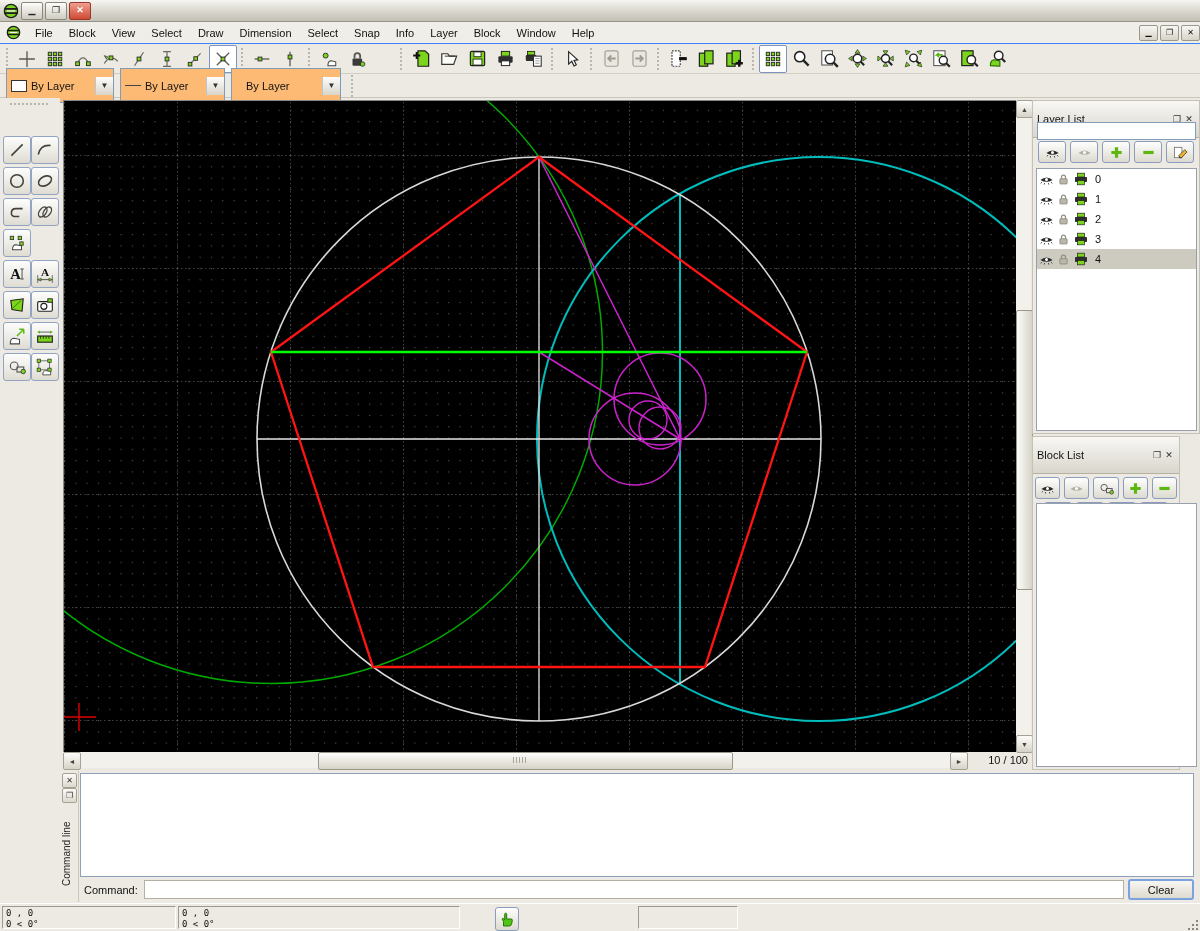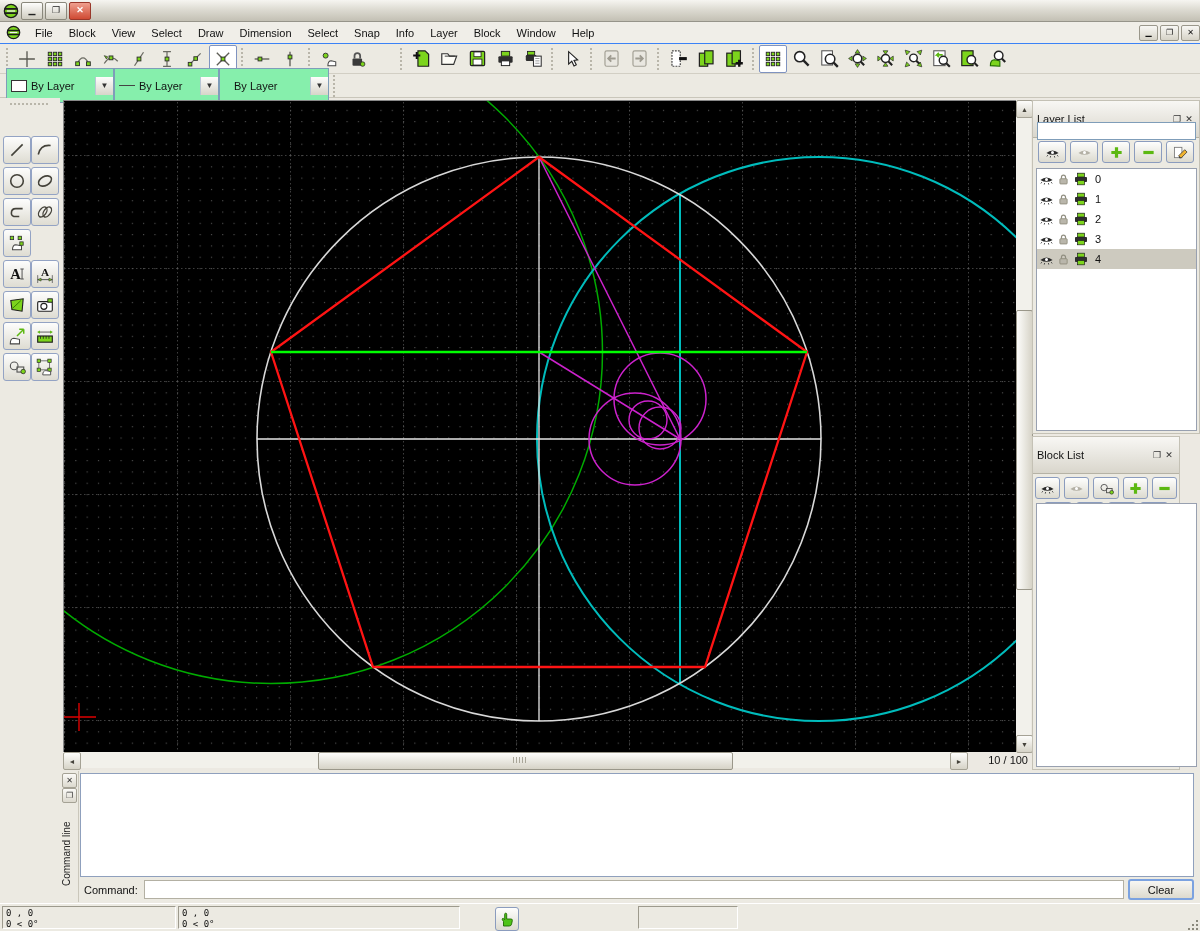--- a/index.html
+++ b/index.html
@@ -25,21 +25,21 @@
   
   #toolbar{left:0;top:44px;width:1200px;height:30px;background:#eceae2;border-bottom:1px solid #d2cfc4;
     display:flex;align-items:center;padding-left:2px;box-sizing:border-box}
   .tbtn{width:26px;height:26px;display:flex;align-items:center;justify-content:center;border:1px solid transparent;border-radius:2px}
   .tbtn.pressed{background:#fff;border:1px solid #7f93c0}
   .tbtn.disabled{opacity:.95}
   .grip{width:5px;height:22px;margin:0 3px;
     background:repeating-linear-gradient(180deg,#b9b6aa 0 2px,transparent 2px 4px);background-size:2px 100%;background-repeat:no-repeat;background-position:1px 0}
   #optionsbar{left:0;top:74px;width:1200px;height:24px;background:#eceae2;border-bottom:1px solid #c9c6ba;
     display:flex;align-items:center;padding-left:6px;box-sizing:border-box}
-  .combo{height:35px;background:#86efac;border:1px solid #7f9db9;display:flex;align-items:center;box-sizing:border-box}
+  .combo{height:35px;background:#fdba74;border:1px solid #7f9db9;display:flex;align-items:center;margin-right:6px;box-sizing:border-box}
   .combo .cval{flex:1;padding-left:4px}
   .combo .carrow{width:17px;height:18px;border-left:1px solid #b9c6d5;background:linear-gradient(180deg,#fdfdfc,#d8d5ca);
     display:flex;align-items:center;justify-content:center;font-size:8px;color:#333}
   .swatch{width:14px;height:10px;border:1px solid #333;background:#fff;margin-left:4px}
   .linesw{width:16px;border-top:1px solid #444;margin-left:4px}
   
   #palette{left:0;top:98px;width:60px;height:804px;background:#eceae2}
   .pbtn{position:absolute;width:26px;height:26px;border:1px solid #93a3c4;border-radius:3px;
     background:linear-gradient(180deg,#fdfdfc,#dedcd2);display:flex;align-items:center;justify-content:center}
   .hgrip{position:absolute;left:10px;top:5px;width:40px;height:4px;

